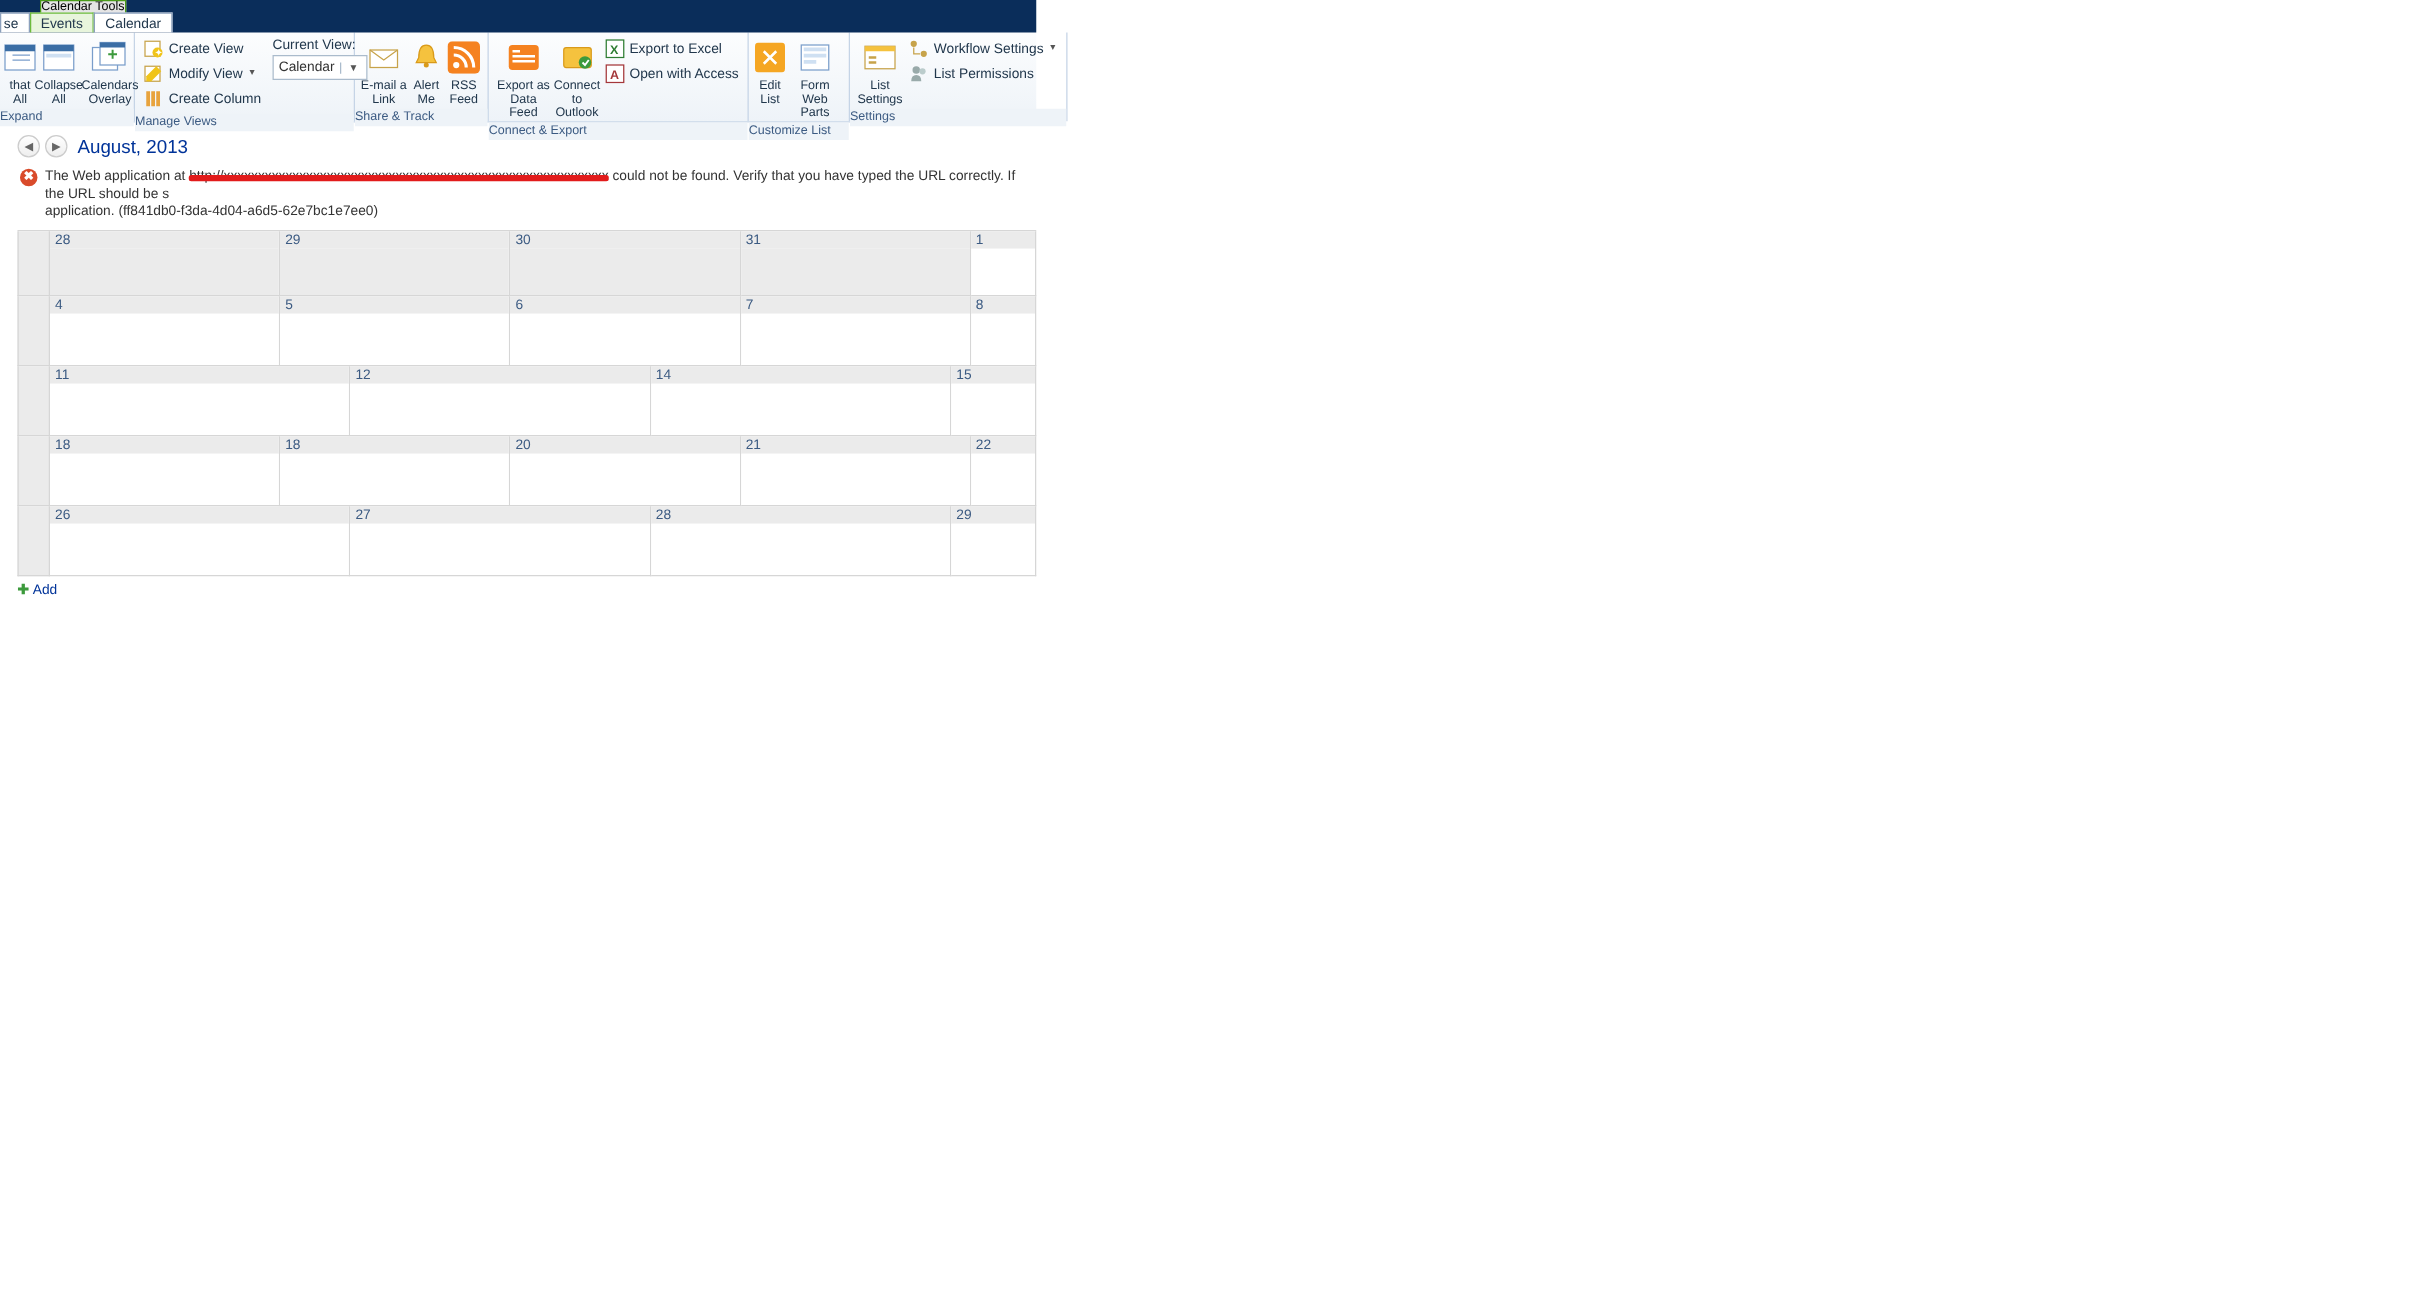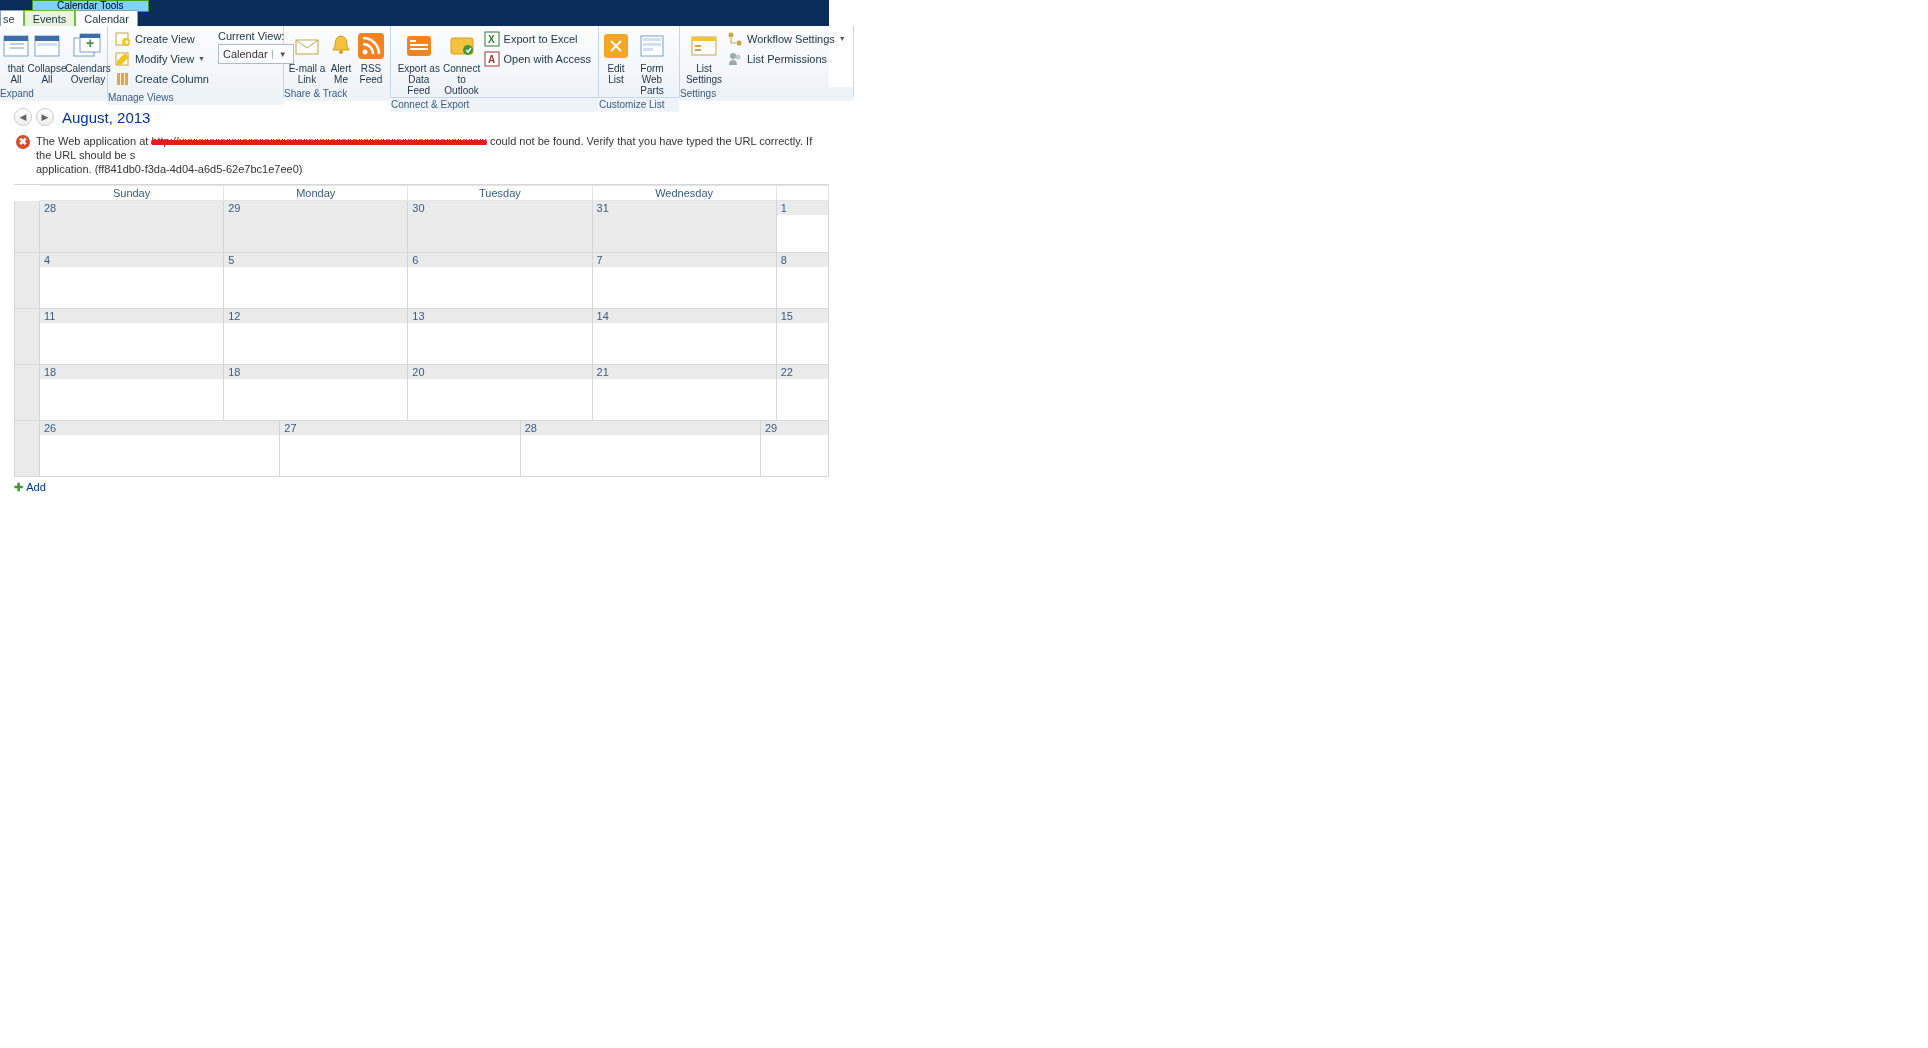--- a/index.html
+++ b/index.html
@@ -1,20 +1,20 @@
 <!DOCTYPE html>
 <html><head>
 <meta charset="utf-8">
 <style>
 * { margin: 0; padding: 0; box-sizing: border-box; }
 body { font-family: "Segoe UI", Tahoma, Arial, sans-serif; font-size: 11px; color: #333; background: #fff; }
 
 
 .titlebar { background: #0a2d5a; height: 26px; width: 829px; position: relative; }
-.tool-context { position: absolute; top: 0; left: 32px; background: #7dd3fc; color: #000; font-size: 10px; padding: 0 24px; height: 12px; line-height: 10px; border: 1px solid #4a9a1a; }
+.tool-context { position: absolute; top: 0; left: 32px; background: #e5e5e5; color: #000; font-size: 10px; padding: 0 0; height: 12px; line-height: 10px; border: 1px solid #4a9a1a; }
 .tabs { position: absolute; bottom: 0; left: 0; display: flex; height: 16px; }
 .tab { padding: 0 8px; font-size: 11px; line-height: 16px; border: 1px solid #8ba0bc; border-bottom: none; background: #fff; color: #21374c; cursor: pointer; }
 .tab.context { background: #e8f5dc; border-color: #6cbb3c; }
 .tab.cut { padding-left: 2px; }
 
 
 .ribbon { background: linear-gradient(#fcfdfe, #eef3f8); border-bottom: 1px solid #c5d4e6; width: 829px; height: 72px; display: flex; }
 .group { border-right: 1px solid #c5d4e6; display: flex; flex-direction: column; }
 .group-body { flex: 1; display: flex; align-items: flex-start; padding: 2px 4px; }
 .group-label { font-size: 10px; color: #3b5a82; background: #eef3f8; height: 14px; line-height: 14px; }
@@ -340,28 +340,20 @@
 
   <div class="error">
     <div class="error-icon">✖</div>
     <div class="error-text">
       <span>The Web application at </span><span class="redact">http://xxxxxxxxxxxxxxxxxxxxxxxxxxxxxxxxxxxxxxxxxxxxxxxxxxxxxxxx</span><span> could not be found. Verify that you have typed the URL correctly. If the URL should be s</span><br>
       <span>application. (ff841db0-f3da-4d04-a6d5-62e7bc1e7ee0)</span>
     </div>
   </div>
 
   <div class="cal">
-    <div class="dayhead">
-      <div class="gut"></div>
-      <div class="dh">Sunday</div>
-      <div class="dh">Monday</div>
-      <div class="dh">Tuesday</div>
-      <div class="dh">Wednesday</div>
-      <div class="dh" style="flex:0.28"></div>
-    </div>
     <div id="weeks">
         <div class="week">
           <div class="gut"></div>
           <div class="day other">
             <div class="dnum">28</div>
             <div class="dbody"></div>
           </div>
           <div class="day other">
             <div class="dnum">29</div>
             <div class="dbody"></div>
@@ -406,24 +398,20 @@
           <div class="gut"></div>
           <div class="day">
             <div class="dnum">11</div>
             <div class="dbody"></div>
           </div>
           <div class="day">
             <div class="dnum">12</div>
             <div class="dbody"></div>
           </div>
           <div class="day">
-            <div class="dnum">13</div>
-            <div class="dbody"></div>
-          </div>
-          <div class="day">
             <div class="dnum">14</div>
             <div class="dbody"></div>
           </div>
           <div class="day" style="flex: 0.28 1 0%;">
             <div class="dnum">15</div>
             <div class="dbody"></div>
           </div>
         </div>
         <div class="week">
           <div class="gut"></div>

